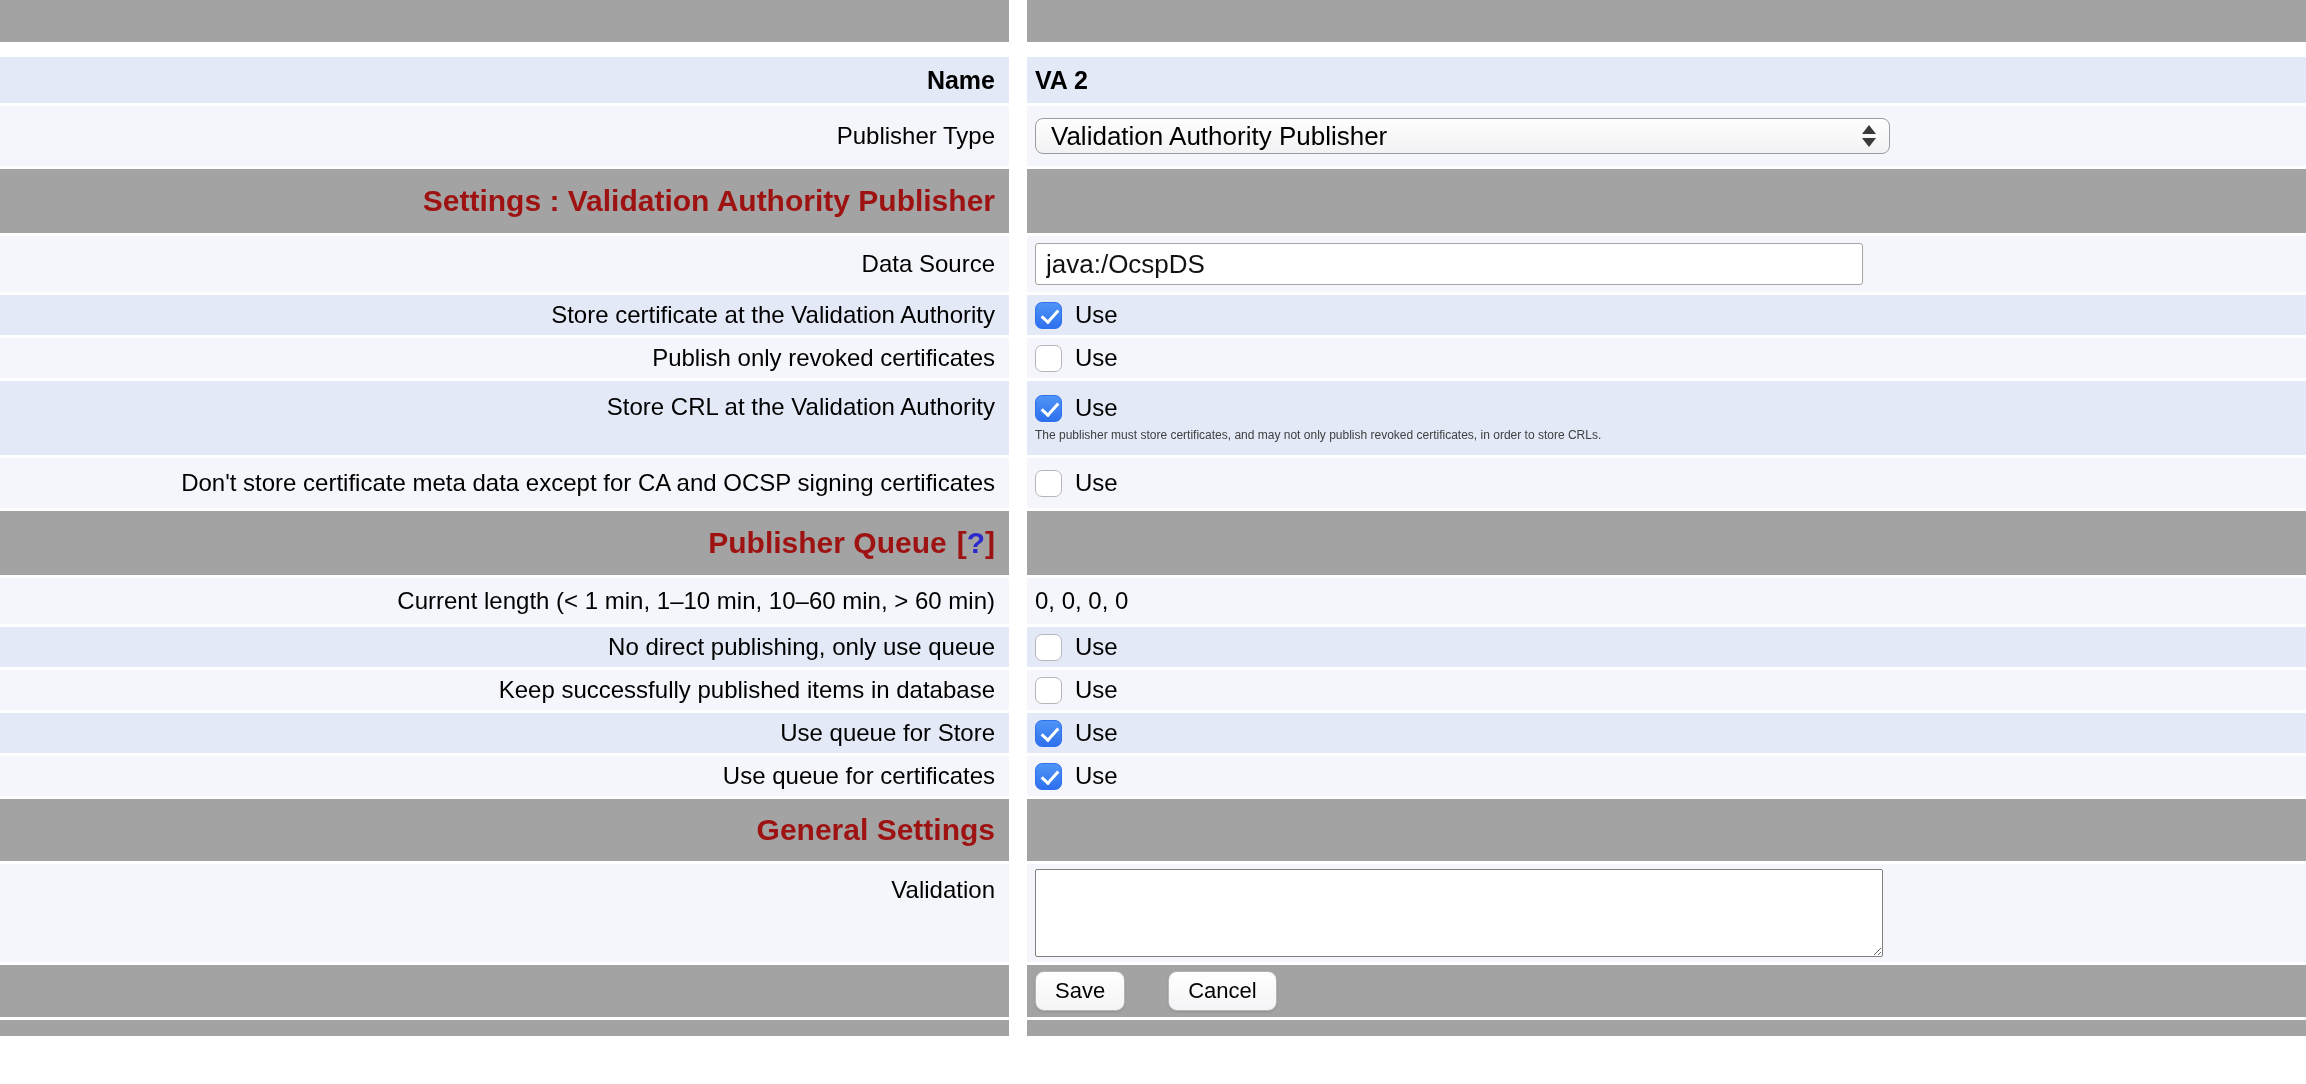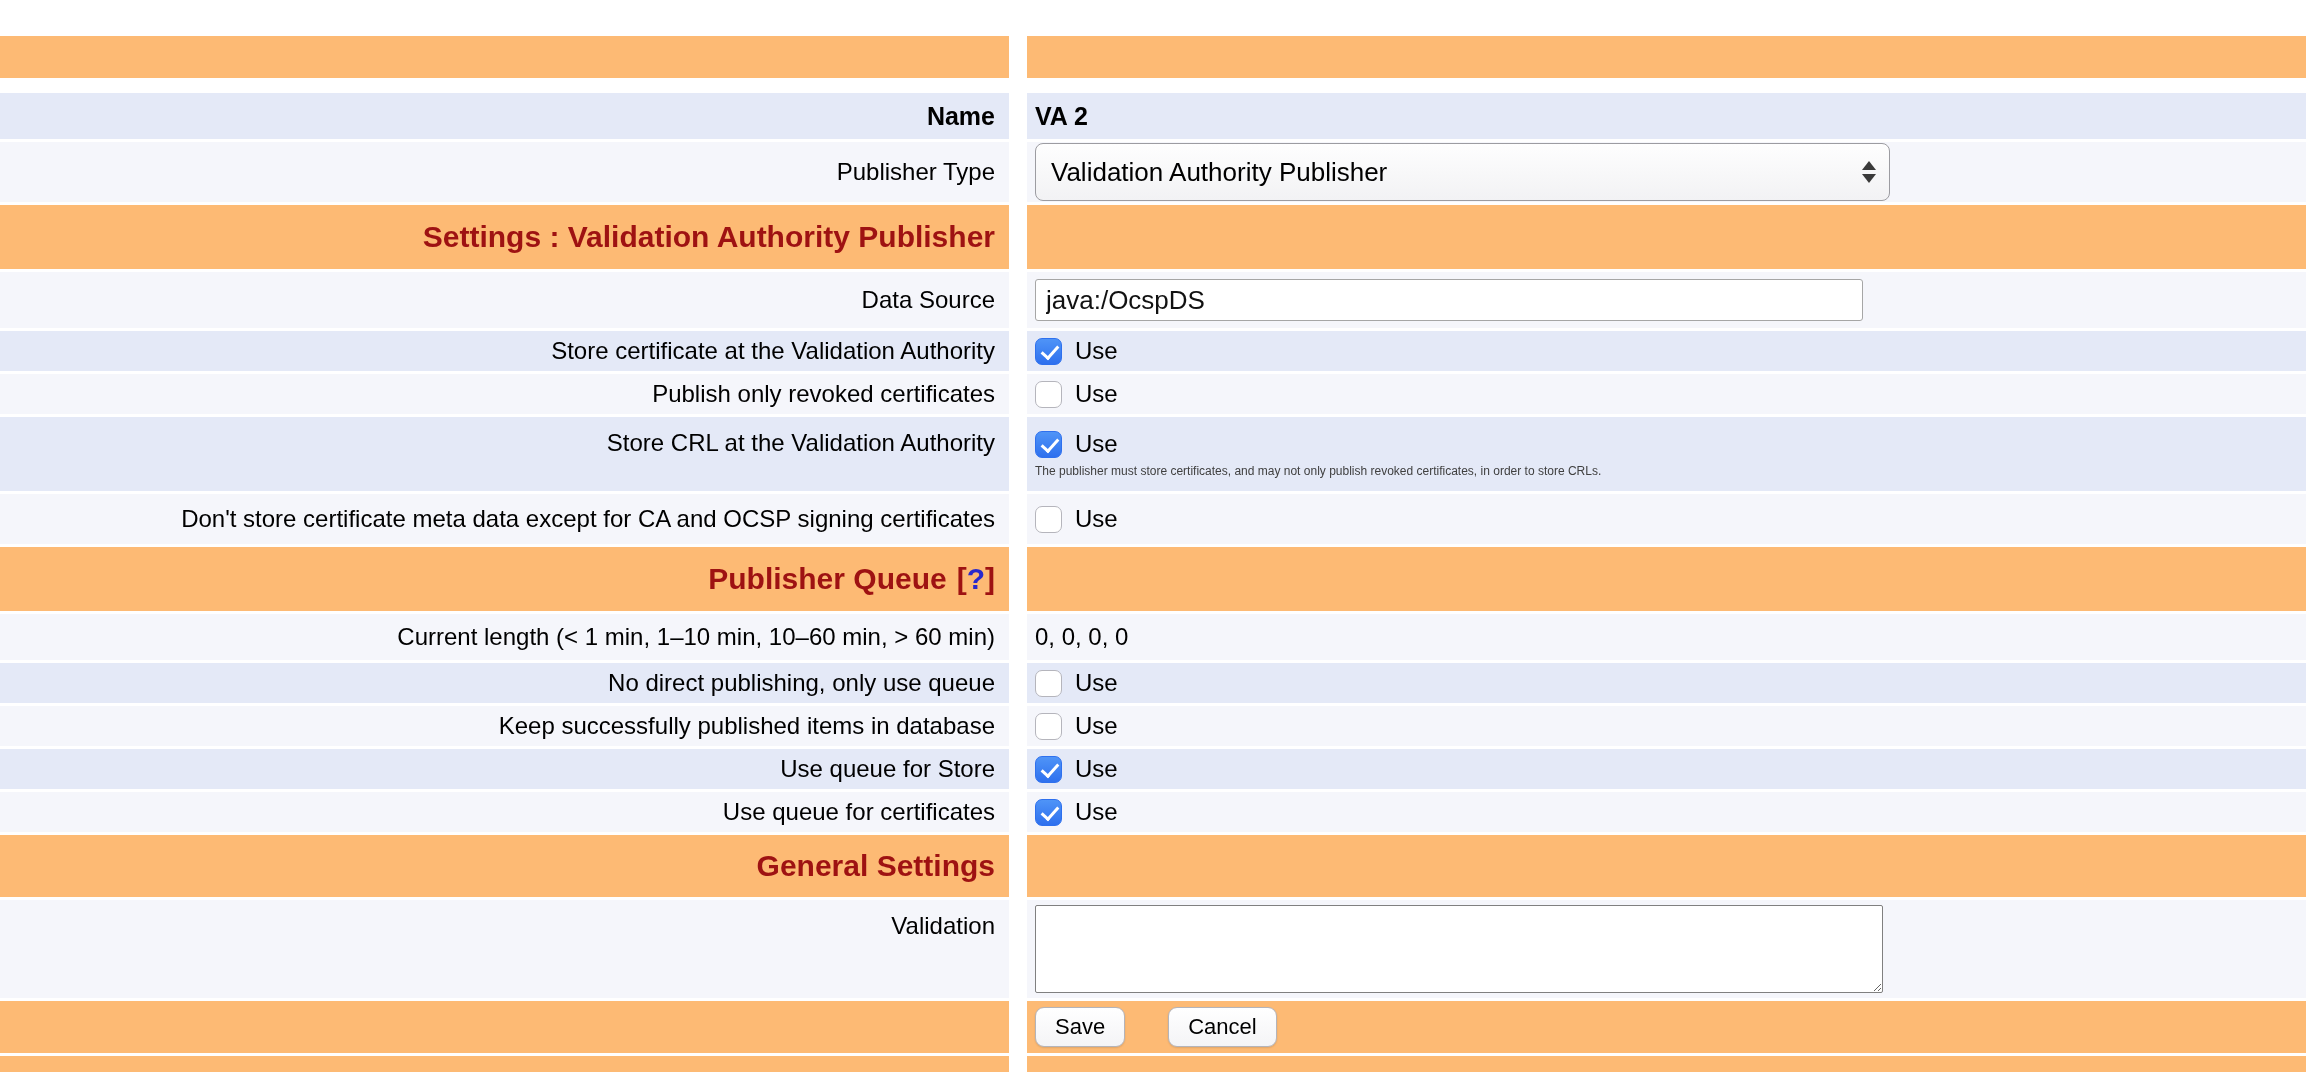--- a/index.html
+++ b/index.html
@@ -1,45 +1,45 @@
 <!DOCTYPE html>
 <html><head>
 <meta charset="utf-8">
 <style>
   html,body{margin:0;padding:0;background:#ffffff;}
   body{
     font-family:"Liberation Sans","DejaVu Sans",sans-serif;
     font-size:24px;color:#000;
     width:2306px;height:1084px;overflow:hidden;
   }
-  .page{width:2306px;margin-top:36px;}
+  .page{width:2306px;}
   .row{display:flex;column-gap:18px;margin-bottom:3px;}
   .cell{box-sizing:border-box;display:flex;align-items:center;}
   .cell.l{width:1009px;flex:none;justify-content:flex-end;padding-right:14px;text-align:right;}
   .cell.r{flex:1;padding-left:8px;}
   .lav{background:#e4e9f7;}
   .lit{background:#f5f6fb;}
-  .cream{background:#fdba74;}
+  .cream{background:#a3a3a3;}
   .spacer{height:12px;background:#ffffff;}
 
   .h16{height:16px}.h42{height:42px}.h46{height:46px}.h48{height:40px}
   .h50{height:50px}.h52{height:52px}.h56{height:56px}.h60{height:60px}
   .h62{height:62px}.h64{height:64px}.h74{height:74px}.h98{height:98px}
 
   .bold{font-weight:bold;font-size:25px;}
   .hdr{font-weight:bold;font-size:30px;color:#9e1212;}
   .hdr .bracket{margin-left:0;}
   .hdr .sp{width:10px;display:inline-block;}
   a.help{color:#2929cc;text-decoration:none;font-weight:bold;cursor:pointer;}
 
   .vtop{align-items:flex-start !important;padding-top:12px;}
 
   
   .select{
-    position:relative;width:855px;height:58px;box-sizing:border-box;
+    position:relative;width:855px;height:36px;box-sizing:border-box;
     border:1.5px solid #9c9ca1;border-radius:8px;
     background:linear-gradient(#fefefe,#f2f2f4);
     display:flex;align-items:center;padding:0 46px 0 15px;
     font-size:26px;cursor:default;
   }
   .select-arrows{position:absolute;right:13px;top:50%;transform:translateY(-50%);
     display:flex;flex-direction:column;gap:4px;}
   .tri{width:0;height:0;border-left:7px solid transparent;border-right:7px solid transparent;}
   .tri.up{border-bottom:9px solid #3a3a3a;}
   .tri.down{border-top:9px solid #3a3a3a;}

